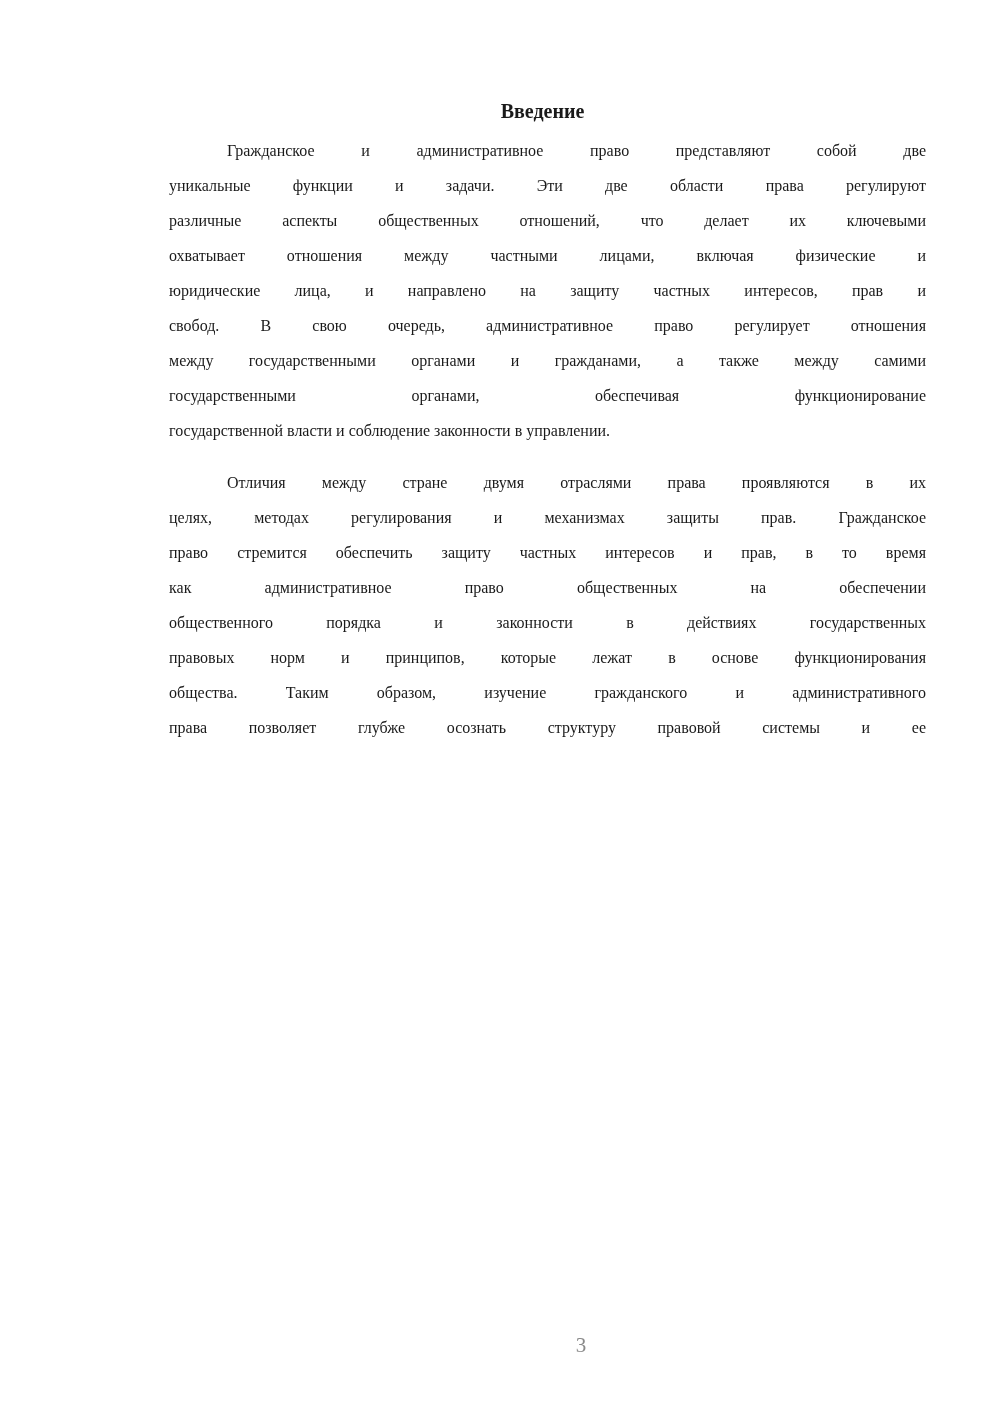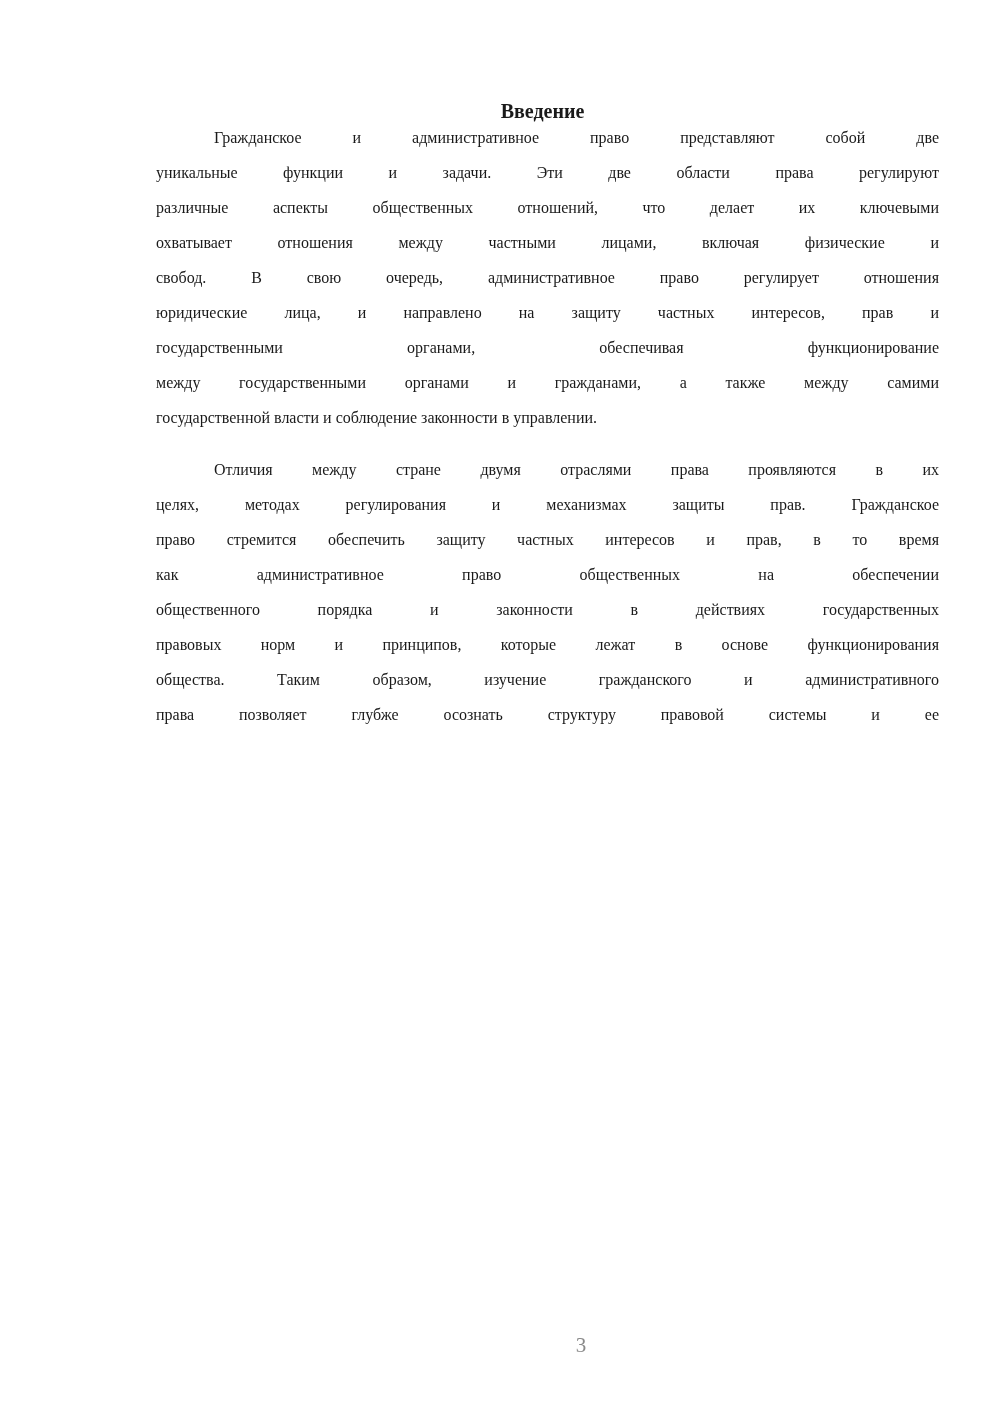--- a/index.html
+++ b/index.html
@@ -43,21 +43,21 @@
       height: 35px;
       white-space: nowrap;
     }
     .line.last {
       text-align-last: left;
     }
     .line.first {
       padding-left: 58px;
     }
     .para-block {
-      margin: 0;
+      margin: 13px;
     }
     .para-block + .para-block {
       margin-top: 17px;
     }
     .page-number {
       position: absolute;
       left: 0;
       width: 1000px;
       top: 1333px;
       text-align: center;
@@ -71,24 +71,24 @@
 
 <div class="page">
   <div class="content">
     <div class="title">Введение</div>
 
     <div class="para-block">
       <span class="line first">Гражданское и административное право представляют собой две</span>
       <span class="line">уникальные функции и задачи. Эти две области права регулируют</span>
       <span class="line">различные аспекты общественных отношений, что делает их ключевыми</span>
       <span class="line">охватывает отношения между частными лицами, включая физические и</span>
+      <span class="line">юридические лица, и направлено на защиту частных интересов, прав и</span>
       <span class="line">свобод. В свою очередь, административное право регулирует отношения</span>
-      <span class="line">юридические лица, и направлено на защиту частных интересов, прав и</span>
+      <span class="line">между государственными органами и гражданами, а также между самими</span>
       <span class="line">государственными органами, обеспечивая функционирование</span>
-      <span class="line">между государственными органами и гражданами, а также между самими</span>
       <span class="line last">государственной власти и соблюдение законности в управлении.</span>
     </div>
 
     <div class="para-block">
       <span class="line first">Отличия между стране двумя отраслями права проявляются в их</span>
       <span class="line">целях, методах регулирования и механизмах защиты прав. Гражданское</span>
       <span class="line">право стремится обеспечить защиту частных интересов и прав, в то время</span>
       <span class="line">как административное право общественных на обеспечении</span>
       <span class="line">общественного порядка и законности в действиях государственных</span>
       <span class="line">правовых норм и принципов, которые лежат в основе функционирования</span>

